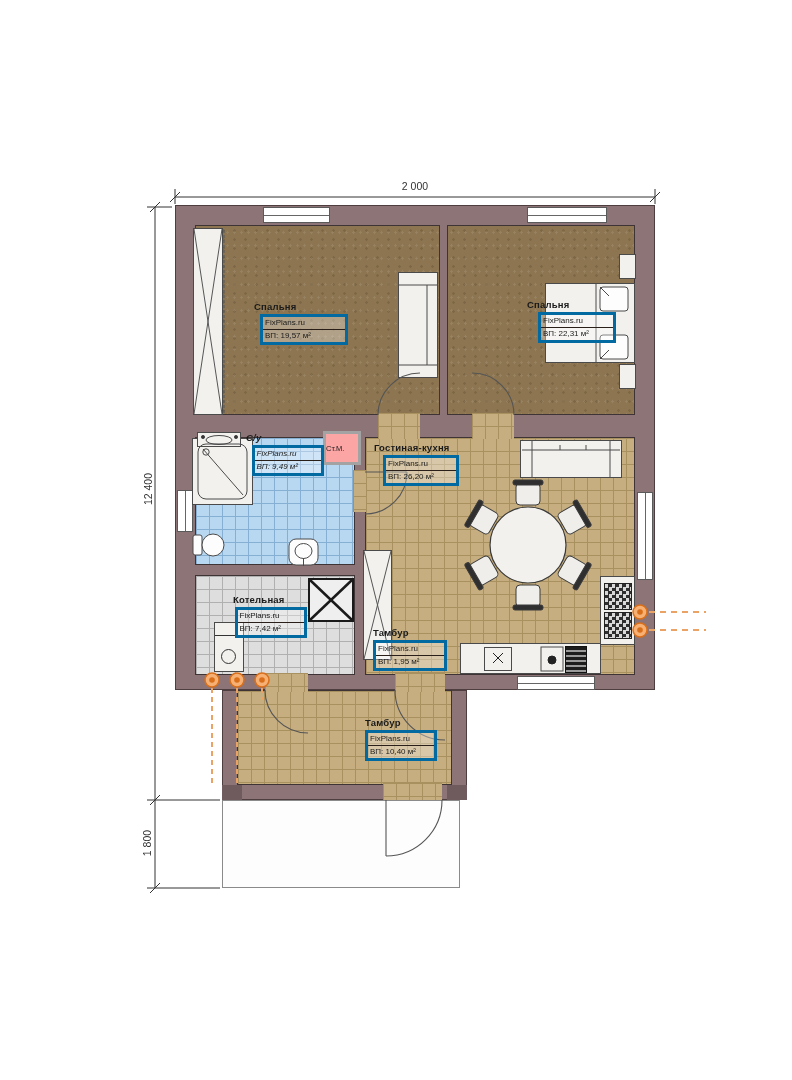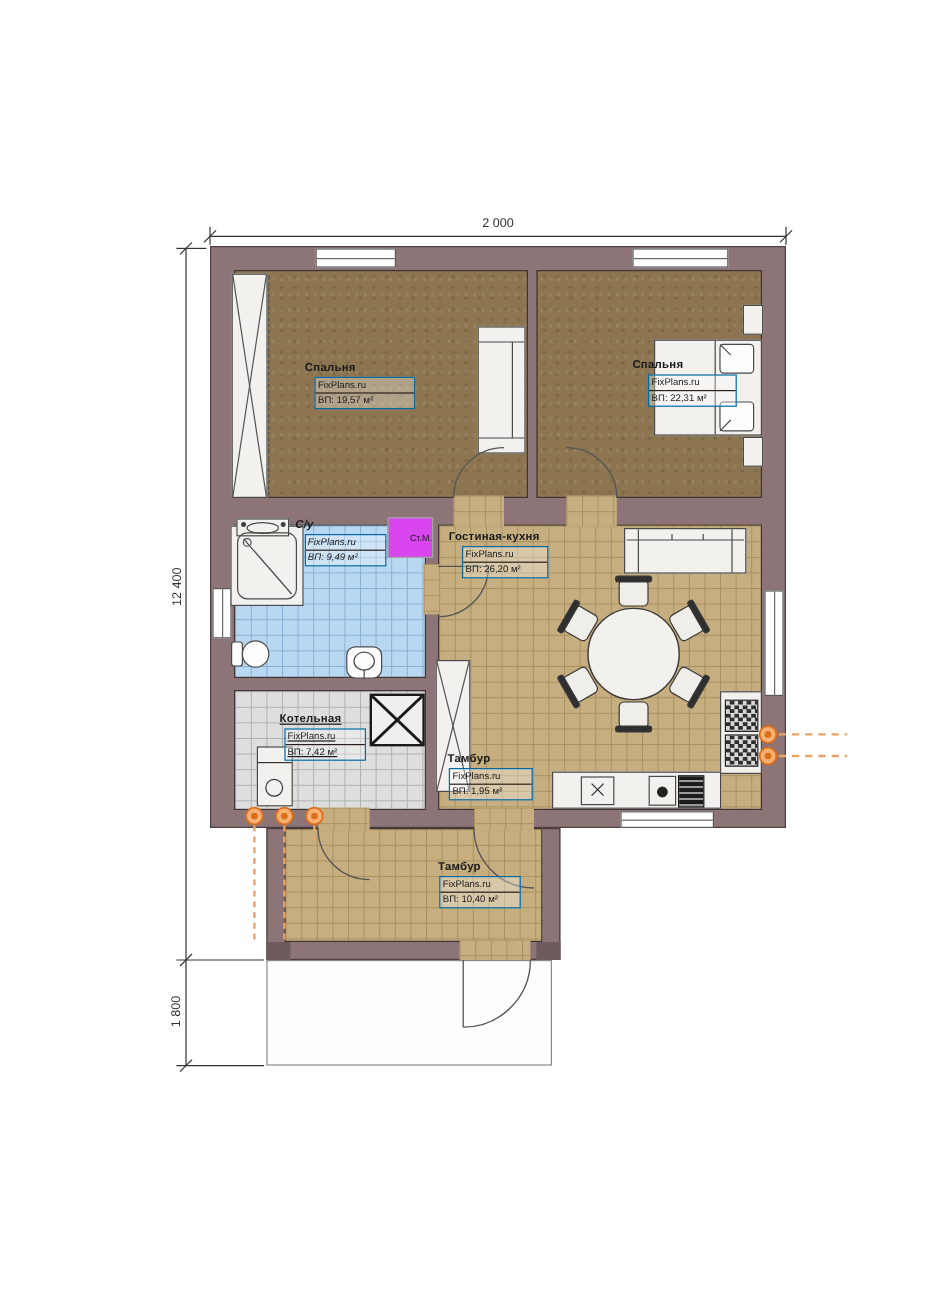--- a/index.html
+++ b/index.html
@@ -29,27 +29,27 @@
   .gap{position:absolute;z-index:20;}
   .win{position:absolute;box-sizing:border-box;background-color:#fff;border:1px solid #5a5a5a;z-index:25;}
   .win-h{background-image:linear-gradient(#666,#666);background-size:100% 1px;
          background-position:center;background-repeat:no-repeat;}
   .win-v{background-image:linear-gradient(#666,#666);background-size:1px 100%;
          background-position:center;background-repeat:no-repeat;}
   .furn{position:absolute;box-sizing:border-box;background:#f2f1ee;border:1px solid #4a4a4a;z-index:30;}
   .overlay{position:absolute;left:0;top:0;z-index:50;pointer-events:none;}
   .room-label{position:absolute;z-index:60;}
   .room-name{font-weight:bold;font-size:9.5px;line-height:11px;letter-spacing:.2px;}
-  .room-box{margin:2px auto 0;border:1px solid #0369a1;background:rgba(255,255,255,.32);}
+  .room-box{margin:2px auto 0;border:3px solid #0369a1;background:rgba(255,255,255,.32);}
   .room-box .row{font-size:8px;line-height:12px;padding:0 2px;white-space:nowrap;}
   .room-box .row:first-child{border-bottom:1px solid #2a2019;}
   .dim{position:absolute;z-index:60;font-size:10.5px;color:#333;text-align:center;}
   .dim-v{transform:rotate(-90deg);}
-  .stm{position:absolute;box-sizing:border-box;background:#d946ef;border:1px solid #a3a3a3;z-index:35;
-       font-size:7.5px;display:flex;align-items:center;justify-content:flex-end;}
+  .stm{position:absolute;box-sizing:border-box;background:#fca5a5;border:3px solid #a3a3a3;z-index:35;
+       font-size:7.5px;display:flex;align-items:center;justify-content:flex-start;}
   .burner{position:absolute;box-sizing:border-box;border:1px solid #222;z-index:32;
     background:repeating-conic-gradient(#2e2e2e 0 25%, #d8d8d8 0 50%) 0 0/7px 7px;}
   .dw{position:absolute;box-sizing:border-box;border:1px solid #111;z-index:32;
     background:repeating-linear-gradient(to bottom,#1c1c1c 0 3px,#9a9a9a 3px 5px);}
   .ventbox{position:absolute;box-sizing:border-box;background:#efefef;border:2px solid #1a1a1a;z-index:31;}
 </style>
 </head>
 <body>
 
 <div class="page">
@@ -128,21 +128,21 @@
       <div class="row">ВП: 9,49 м²</div>
     </div>
   </div>
   <div class="room-label" style="left:374px;top:442px;width:94px;">
     <div class="room-name">Гостиная-кухня</div>
     <div class="room-box" style="width:70px;">
       <div class="row">FixPlans.ru</div>
       <div class="row">ВП: 26,20 м²</div>
     </div>
   </div>
-  <div class="room-label" style="left:233px;top:594px;width:75px;text-decoration:underline;">
+  <div class="room-label" style="left:233px;top:594px;width:75px;">
     <div class="room-name">Котельная</div>
     <div class="room-box" style="width:66px;">
       <div class="row">FixPlans.ru</div>
       <div class="row">ВП: 7,42 м²</div>
     </div>
   </div>
   <div class="room-label" style="left:373px;top:627px;width:72px;">
     <div class="room-name">Тамбур</div>
     <div class="room-box" style="width:68px;">
       <div class="row">FixPlans.ru</div>

